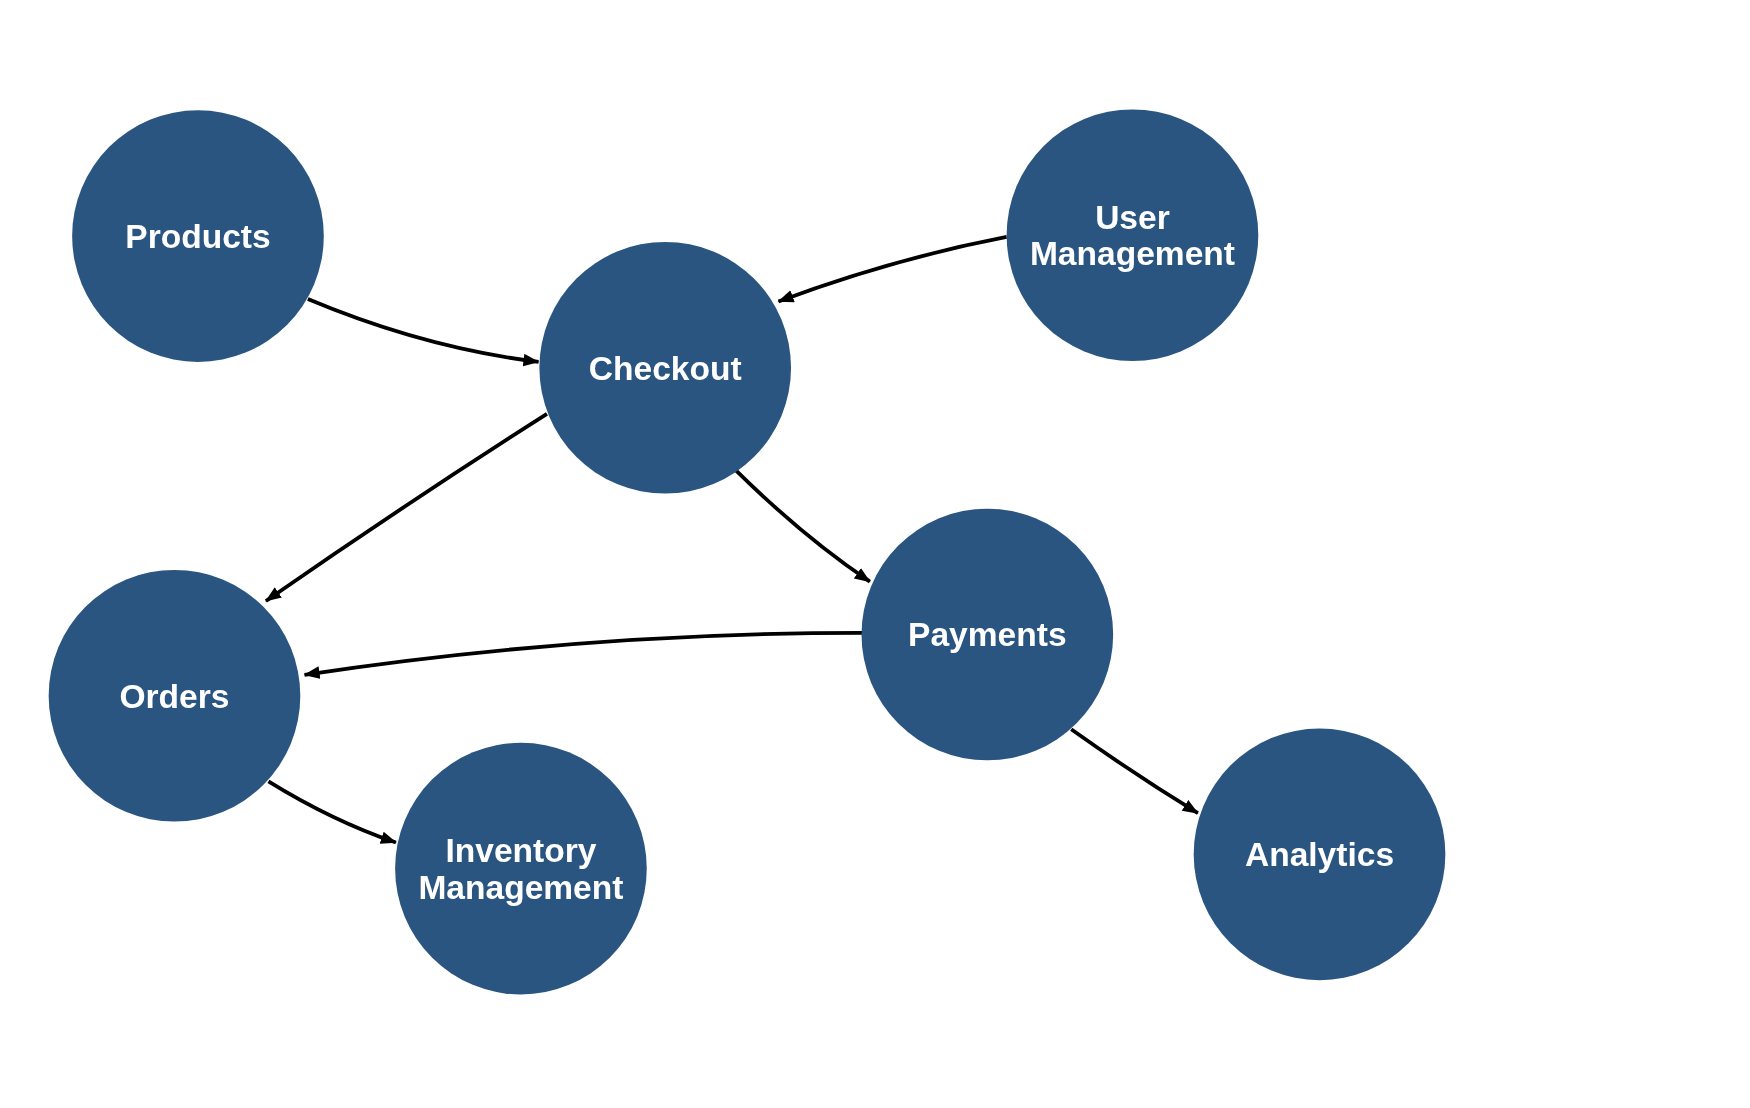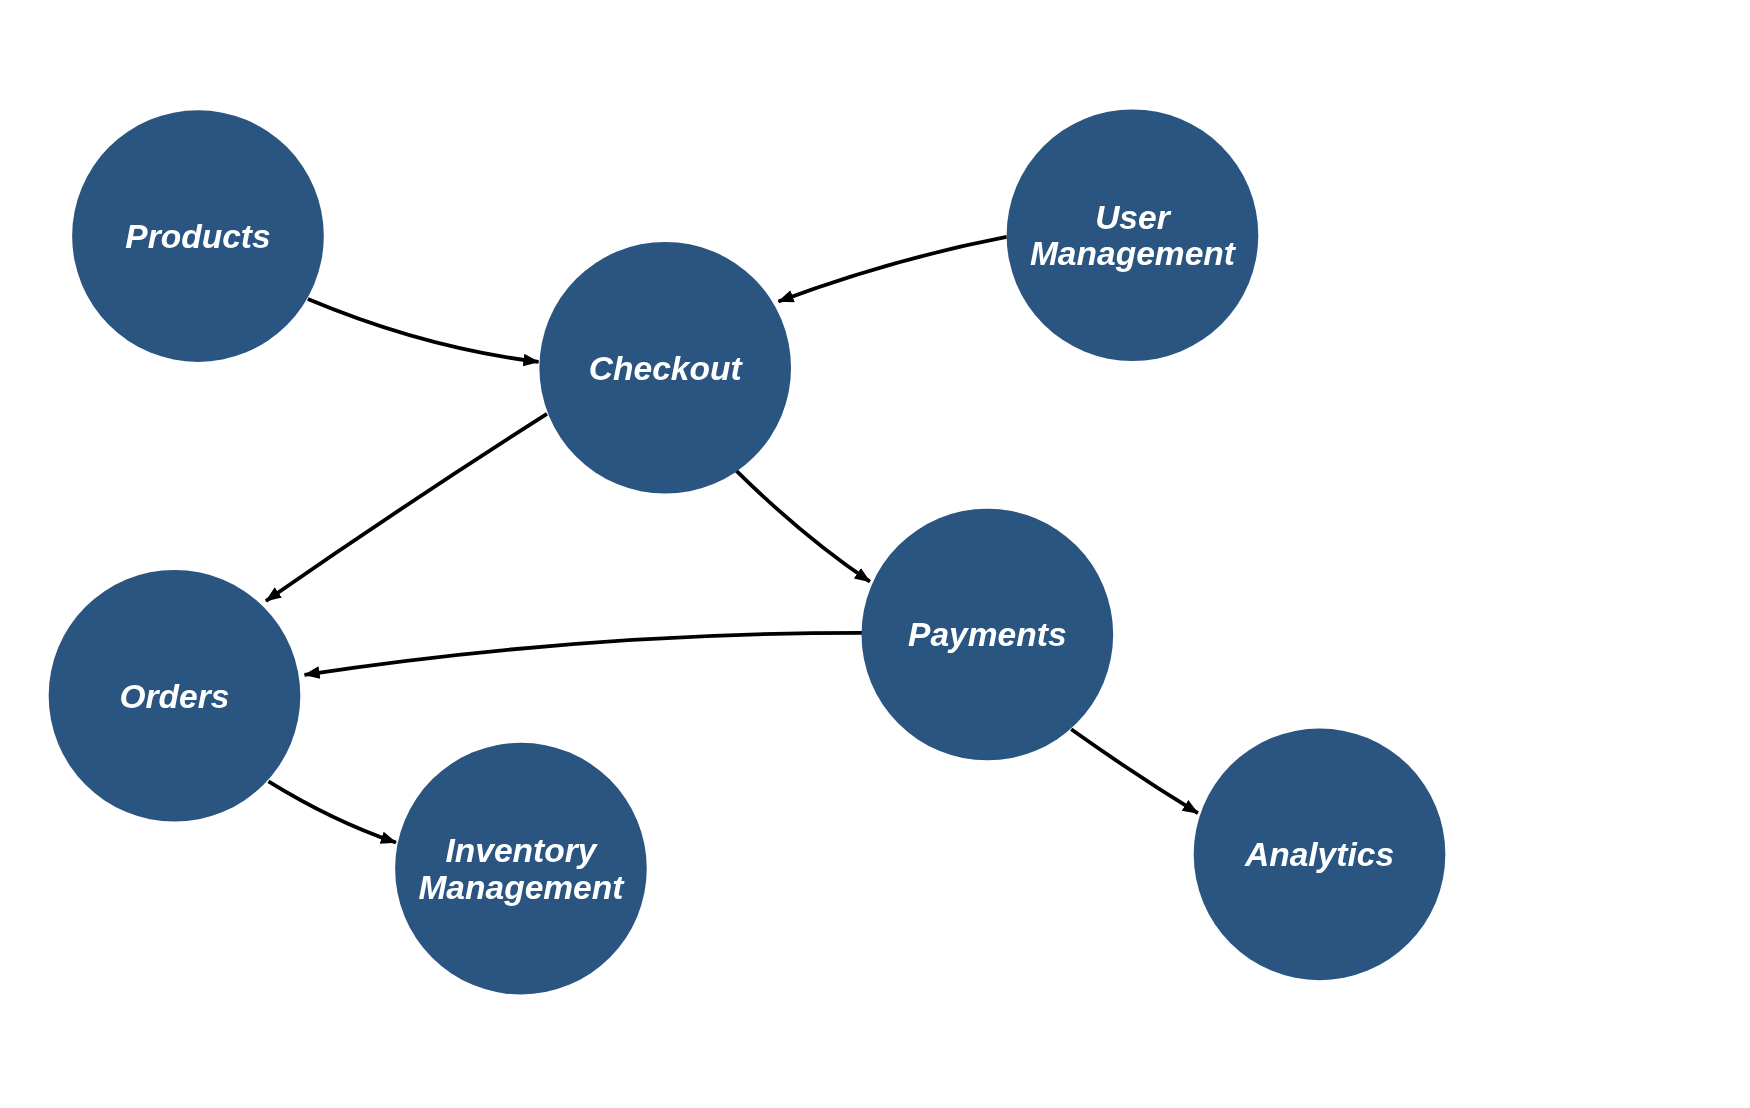--- a/index.html
+++ b/index.html
@@ -2,21 +2,20 @@
 <html><head>
 <meta charset="utf-8">
 <style>
   html, body { margin: 0; padding: 0; background: #ffffff; }
   .canvas {
     position: relative;
     width: 1468px;
     height: 1108px;
     background: #ffffff;
     overflow: hidden;
-    font-style: italic;
   }
   svg { display: block; width: 100%; height: 100%; }
   .node-label {
     font-family: "Liberation Sans", sans-serif;
     font-weight: 700;
     font-size: 40px;
     text-anchor: middle;
   }
   .edge-path { fill: none; stroke-width: 4.5px; }
 </style>

